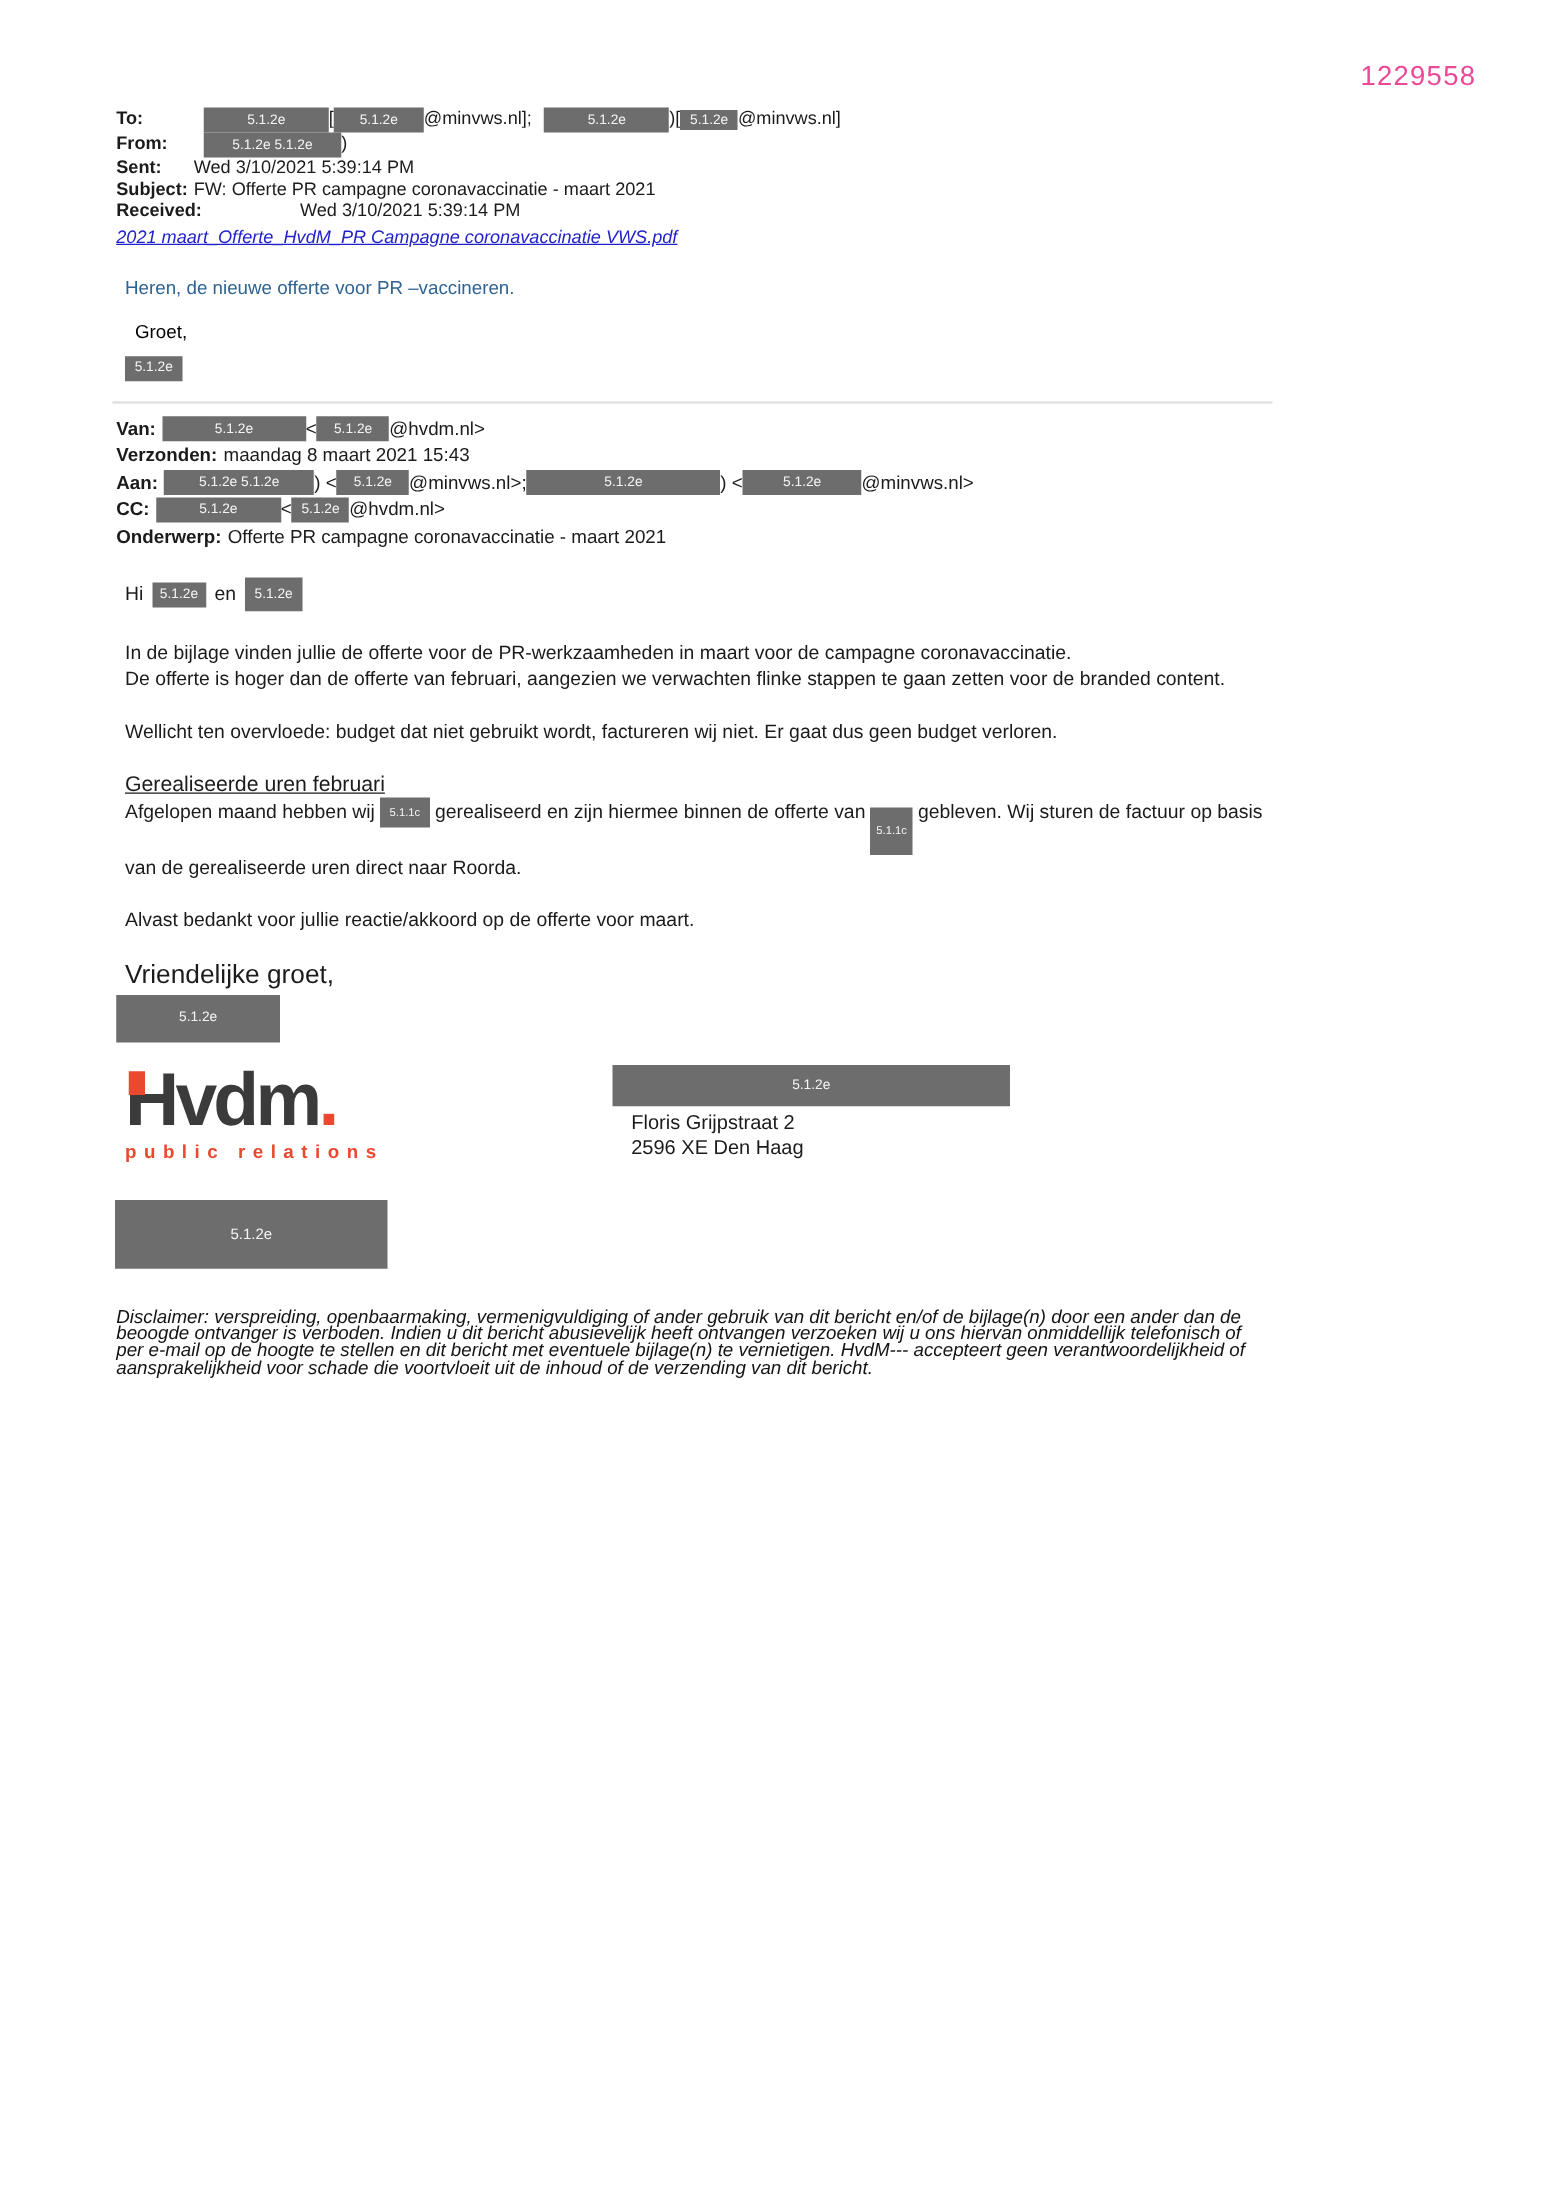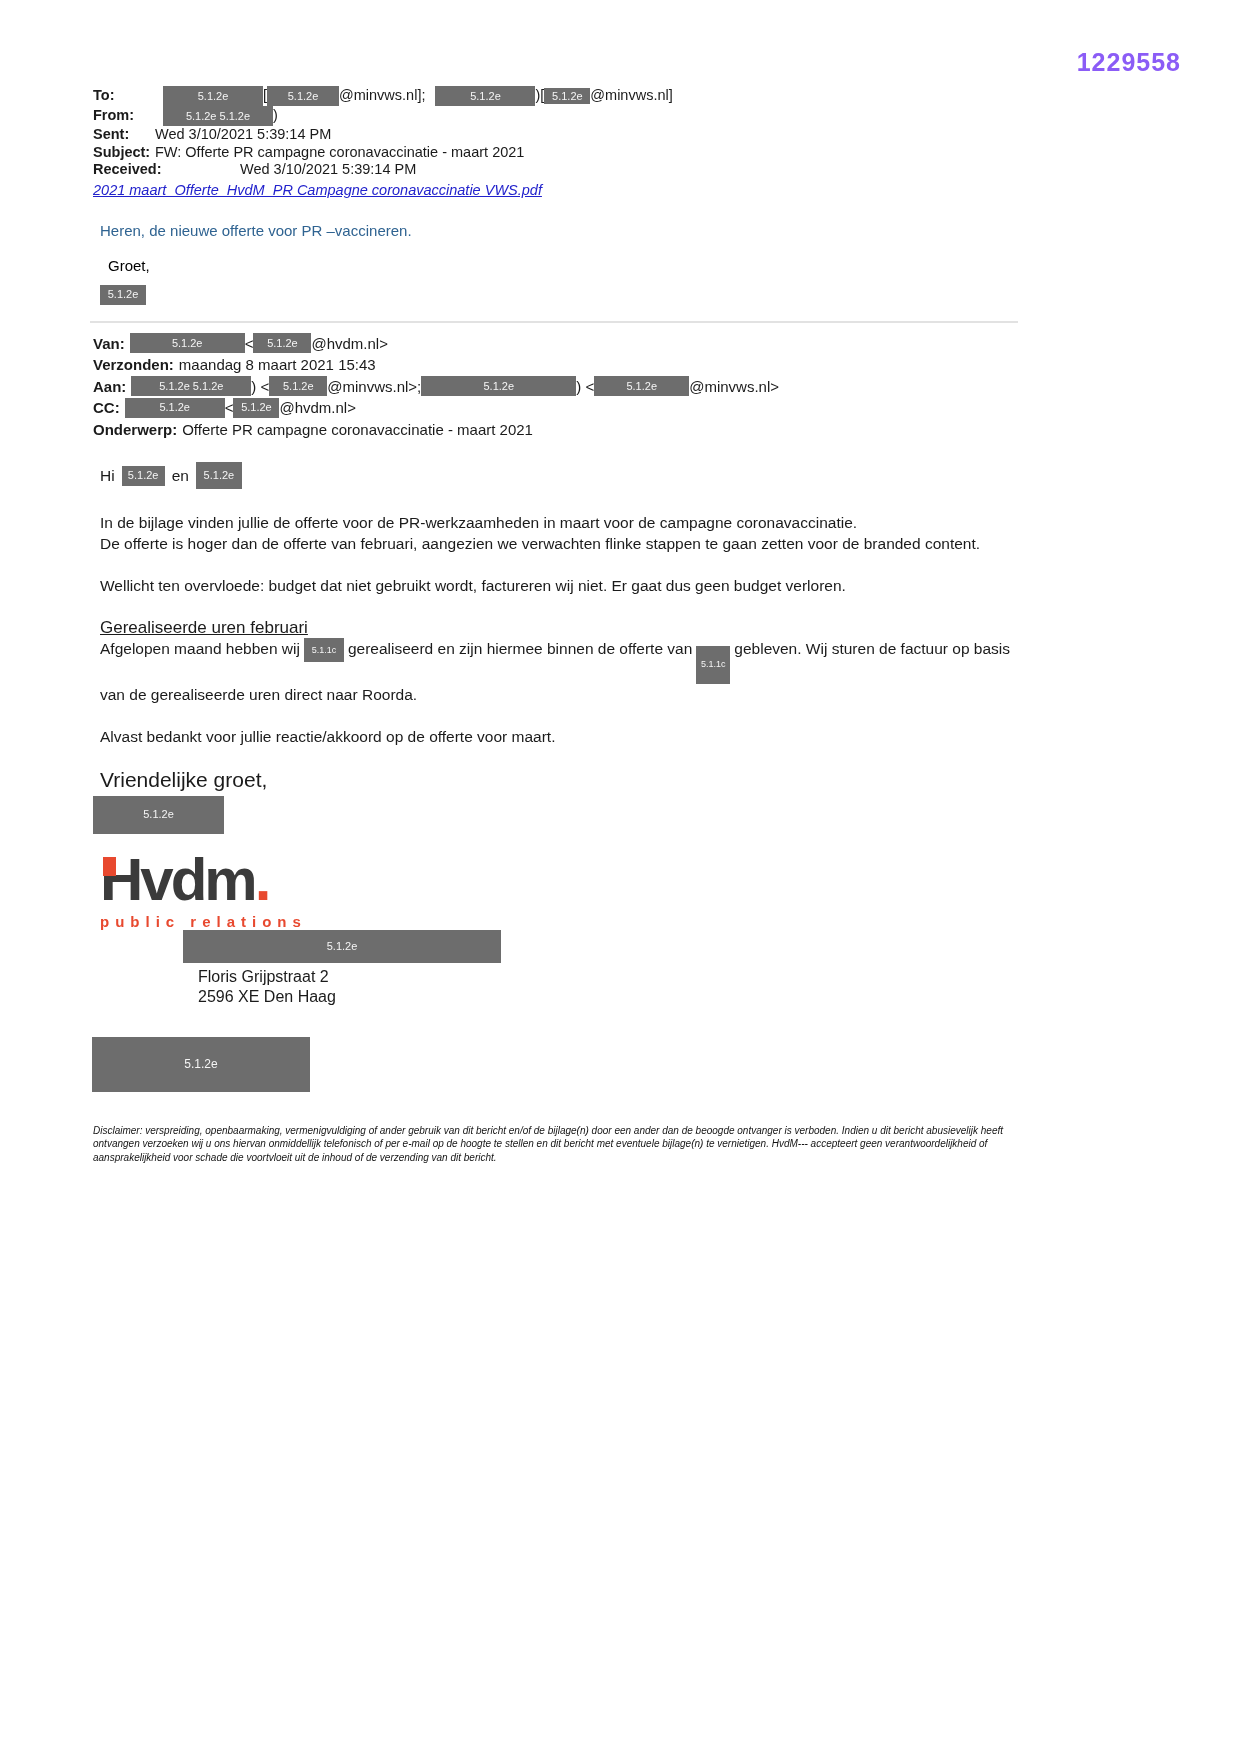--- a/index.html
+++ b/index.html
@@ -1,20 +1,20 @@
 <!DOCTYPE html>
 <html><head>
 <meta charset="utf-8">
 <style>
   html,body{margin:0;padding:0;}
   body{
     width:1241px;height:1754px;background:#ffffff;position:relative;
     font-family:"Liberation Sans", sans-serif;color:#1b1b1b;
   }
-  .doc-number{position:absolute;top:48px;right:60px;font-size:25px;color:#8b5cf6;letter-spacing:1px;font-weight:bold;}
+  .doc-number{position:absolute;top:48px;right:60px;font-size:22px;color:#ec4899;letter-spacing:1px;}
   .content{position:absolute;top:86px;left:93px;width:930px;}
 
   
   .red-box{
     background:#6d6d6d;color:#f5f5f5;font-size:11px;line-height:11px;
     display:inline-flex;align-items:center;justify-content:center;
     height:20px;vertical-align:middle;flex-shrink:0;
   }
   .red-box.sm-text{font-size:9px;}
 
@@ -43,41 +43,41 @@
   .greeting{display:flex;align-items:center;font-size:15.5px;margin-top:22px;gap:7px;}
   .para{font-size:15.5px;line-height:21px;margin:21px 0 0 0;}
   .para.first{margin-top:23px;}
   .line{display:block;}
   .section-heading{font-size:17px;line-height:21px;margin:21px 0 0 0;text-decoration:underline;}
   .inline-box{margin:0 4px;vertical-align:middle;}
   .closing{font-size:21px;margin-top:21px;}
   .sig-redaction{width:131px;height:38px;margin-top:4px;}
 
   
-  .sig-row{display:flex;margin-top:18px;flex-direction:column;}
+  .sig-row{display:flex;margin-top:18px;}
   .logo{margin-left:7px;width:300px;}
   .logo-word{
     position:relative;font-weight:bold;font-size:60px;line-height:56px;color:#3b3b3b;
     letter-spacing:-3px;display:inline-block;
   }
   .logo-h-square{position:absolute;left:3px;top:5px;width:13px;height:19px;background:#e8492f;}
   .logo-dot{color:#e8492f;}
   .logo-tagline{
     color:#e8492f;font-size:15px;letter-spacing:6px;margin-top:5px;font-weight:bold;
   }
   .addr{margin-left:90px;padding-top:0;}
   .addr-bar{width:318px;height:33px;}
   .addr-line{font-size:16px;line-height:20px;margin-left:15px;}
   .addr-line.first{margin-top:4px;}
 
   .bottom-redaction{width:218px;height:55px;margin:30px 0 0 -1px;font-size:12px;}
 
   
   .disclaimer{
-    margin-top:32px;font-style:italic;font-size:10px;line-height:13.8px;color:#141414;width:925px;
+    margin-top:32px;font-style:italic;font-size:15px;line-height:13.8px;color:#141414;width:925px;
   }
 
   
   .w46{width:46px;} .w58{width:58px;} .w72{width:72px;} .w95{width:95px;}
   .w100{width:100px;} .w110{width:110px;} .w115{width:115px;} .w120{width:120px;}
   .w155{width:155px;} .w43{width:43px;} .w40{width:40px;}
   .h16{height:16px;}
   .tall-c{width:34px;height:38px;vertical-align:-13px;}
   .gr2{height:27px;width:46px;}
   .indent85{width:85px;}

